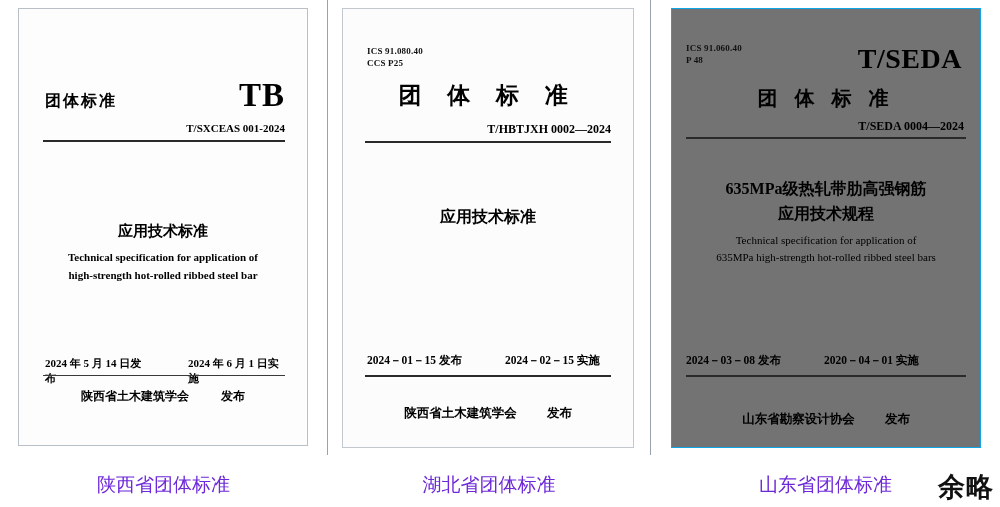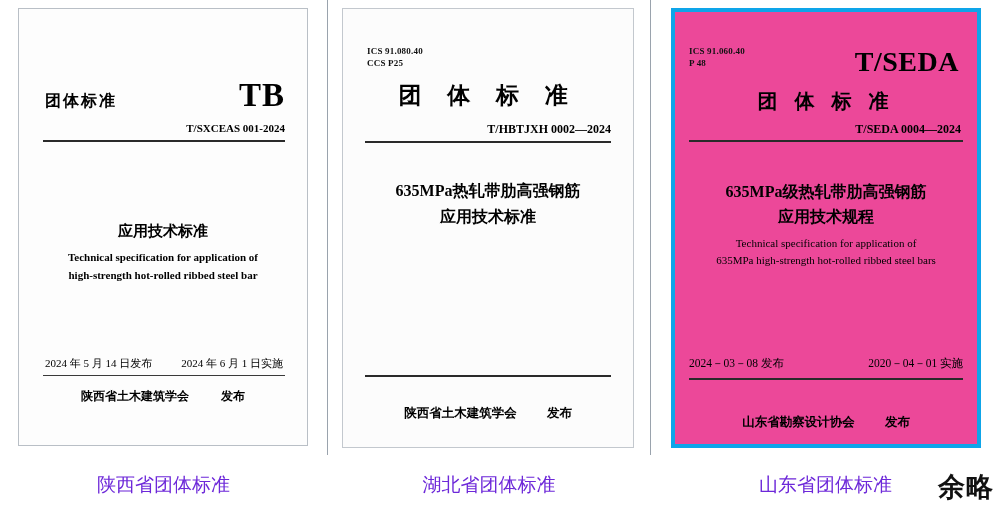--- a/index.html
+++ b/index.html
@@ -54,22 +54,22 @@
   }
   
   .cover.c2 {
     left: 14px; top: 8px; width: 292px; height: 440px;
     border: 1px solid #c3c8ce;
     background: #fcfcfc;
   }
   
   .cover.c3 {
     left: 20px; top: 8px; width: 310px; height: 440px;
-    border: 4px solid #0ea5e9;
-    background: #ec4899;
+    border: 1px solid #0ea5e9;
+    background: #737373;
   }
 
   .inner {
     position: absolute;
     left: 0; right: 0; top: 0; bottom: 0;
     padding: 0 22px;
     box-sizing: border-box;
   }
 
   .ics {
@@ -122,24 +122,25 @@
   .title-en {
     position: absolute;
     text-align: center;
     color: #000;
     line-height: 1.6;
     font-family: "Liberation Serif", serif;
   }
   .dates {
     position: absolute;
     display: flex;
-    justify-content: space-between;
-    font-weight: normal;
-    color: #000;
-    font-family: "Liberation Serif", serif;
+    justify-content: flex-start;
+    font-weight: bold;
+    color: #000;
+    font-family: "Liberation Serif", serif;
+    gap: 43px;
   }
   .issuer {
     position: absolute;
     text-align: center;
     font-weight: bold;
     color: #000;
     font-family: "Liberation Serif", serif;
   }
   .caption {
     position: absolute;
@@ -204,23 +205,26 @@
     <div class="cover c2">
       <div class="inner">
         <div class="ics" style="left:24px; top:36px;">ICS 91.080.40</div>
         <div class="ics" style="left:24px; top:48px;">CCS P25</div>
 
         <div class="tuanti sp" style="left:22px; right:22px; top:71px; font-size:23px; text-align:center;">团 体 标 准</div>
 
         <div class="stdno" style="right:22px; top:113px; font-size:12px;">T/HBTJXH 0002—2024</div>
         <div class="rule" style="left:22px; right:22px; top:132px;"></div>
 
-        <div class="title-cn" style="left:14px; right:14px; top:170px; font-size:16px;">635MPa热轧带肋高强钢筋</div>
         <div class="title-cn" style="left:14px; right:14px; top:196px; font-size:16px;">应用技术标准</div>
 
+        <div class="dates" style="left:24px; right:22px; top:344px; font-size:11.5px;">
+          <span>2024－01－15  发布</span>
+          <span>2024－02－15  实施</span>
+        </div>
         <div class="rule" style="left:22px; right:22px; top:366px;"></div>
 
         <div class="issuer" style="left:18px; right:18px; top:396px; font-size:12.5px;">
           <span>陕西省土木建筑学会</span>
           <span style="display:inline-block; width:24px;"></span>
           <span>发布</span>
         </div>
       </div>
     </div>
     <div class="caption" style="top:472px;">湖北省团体标准</div>

